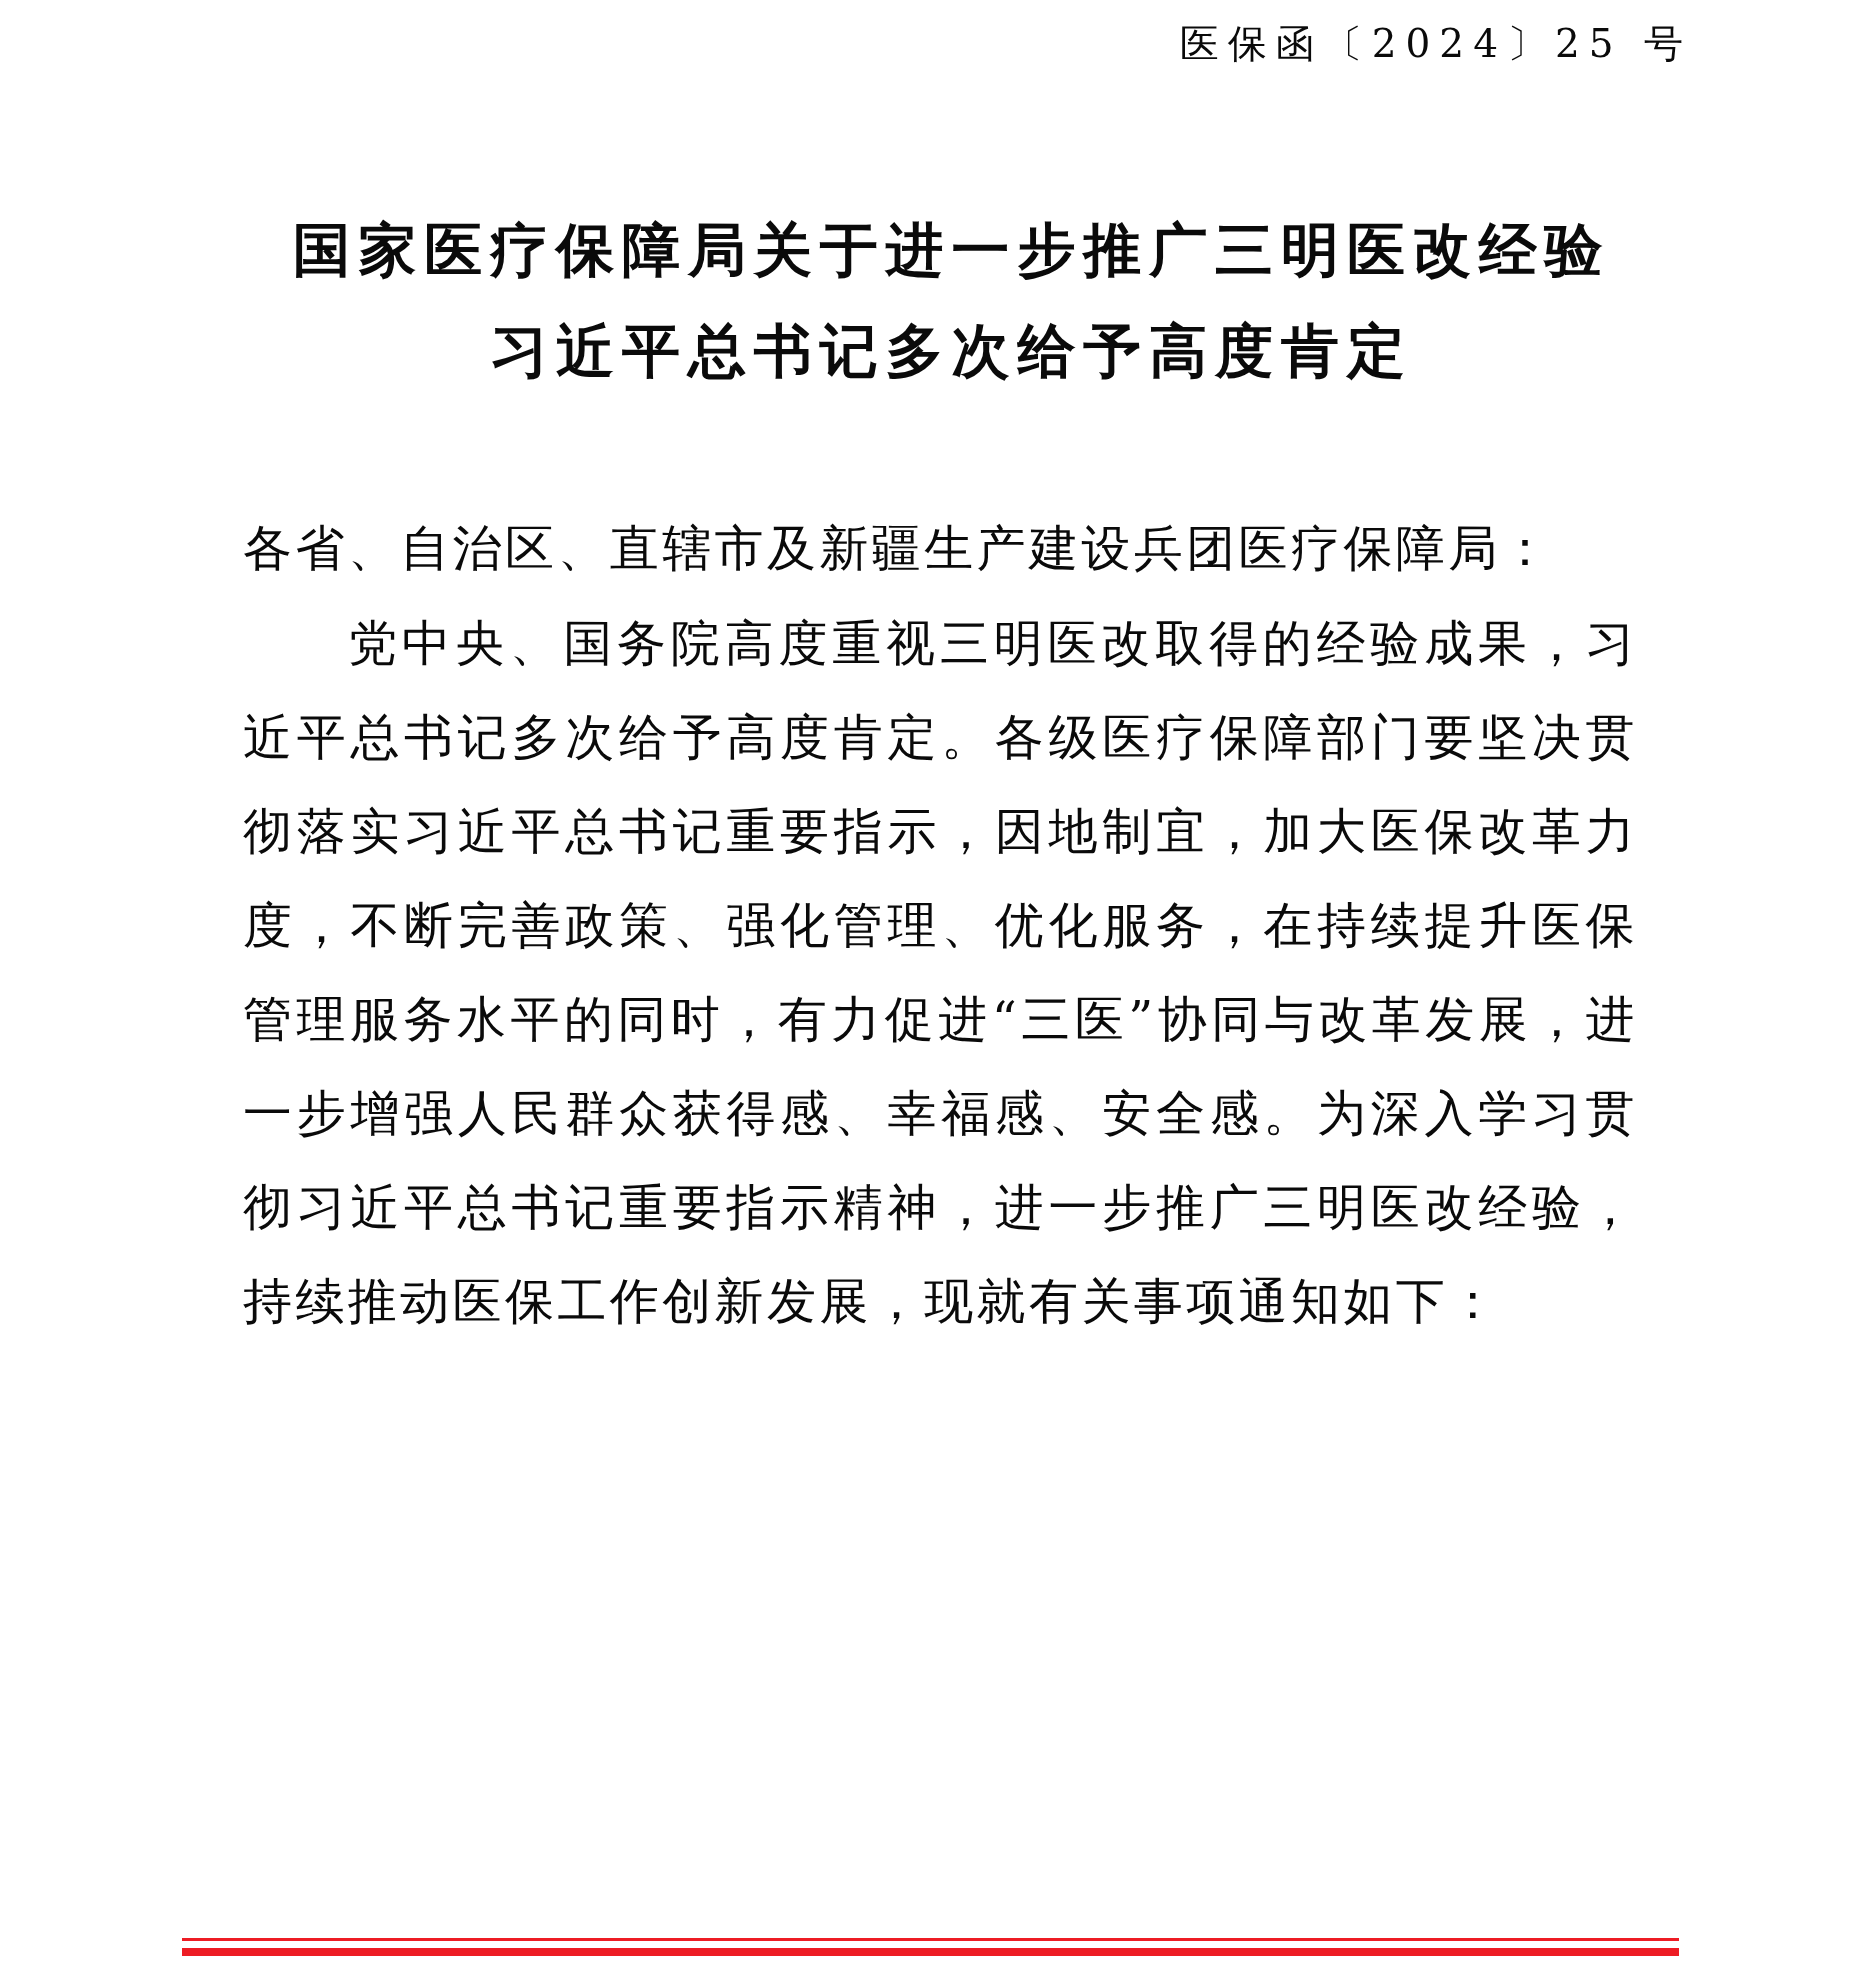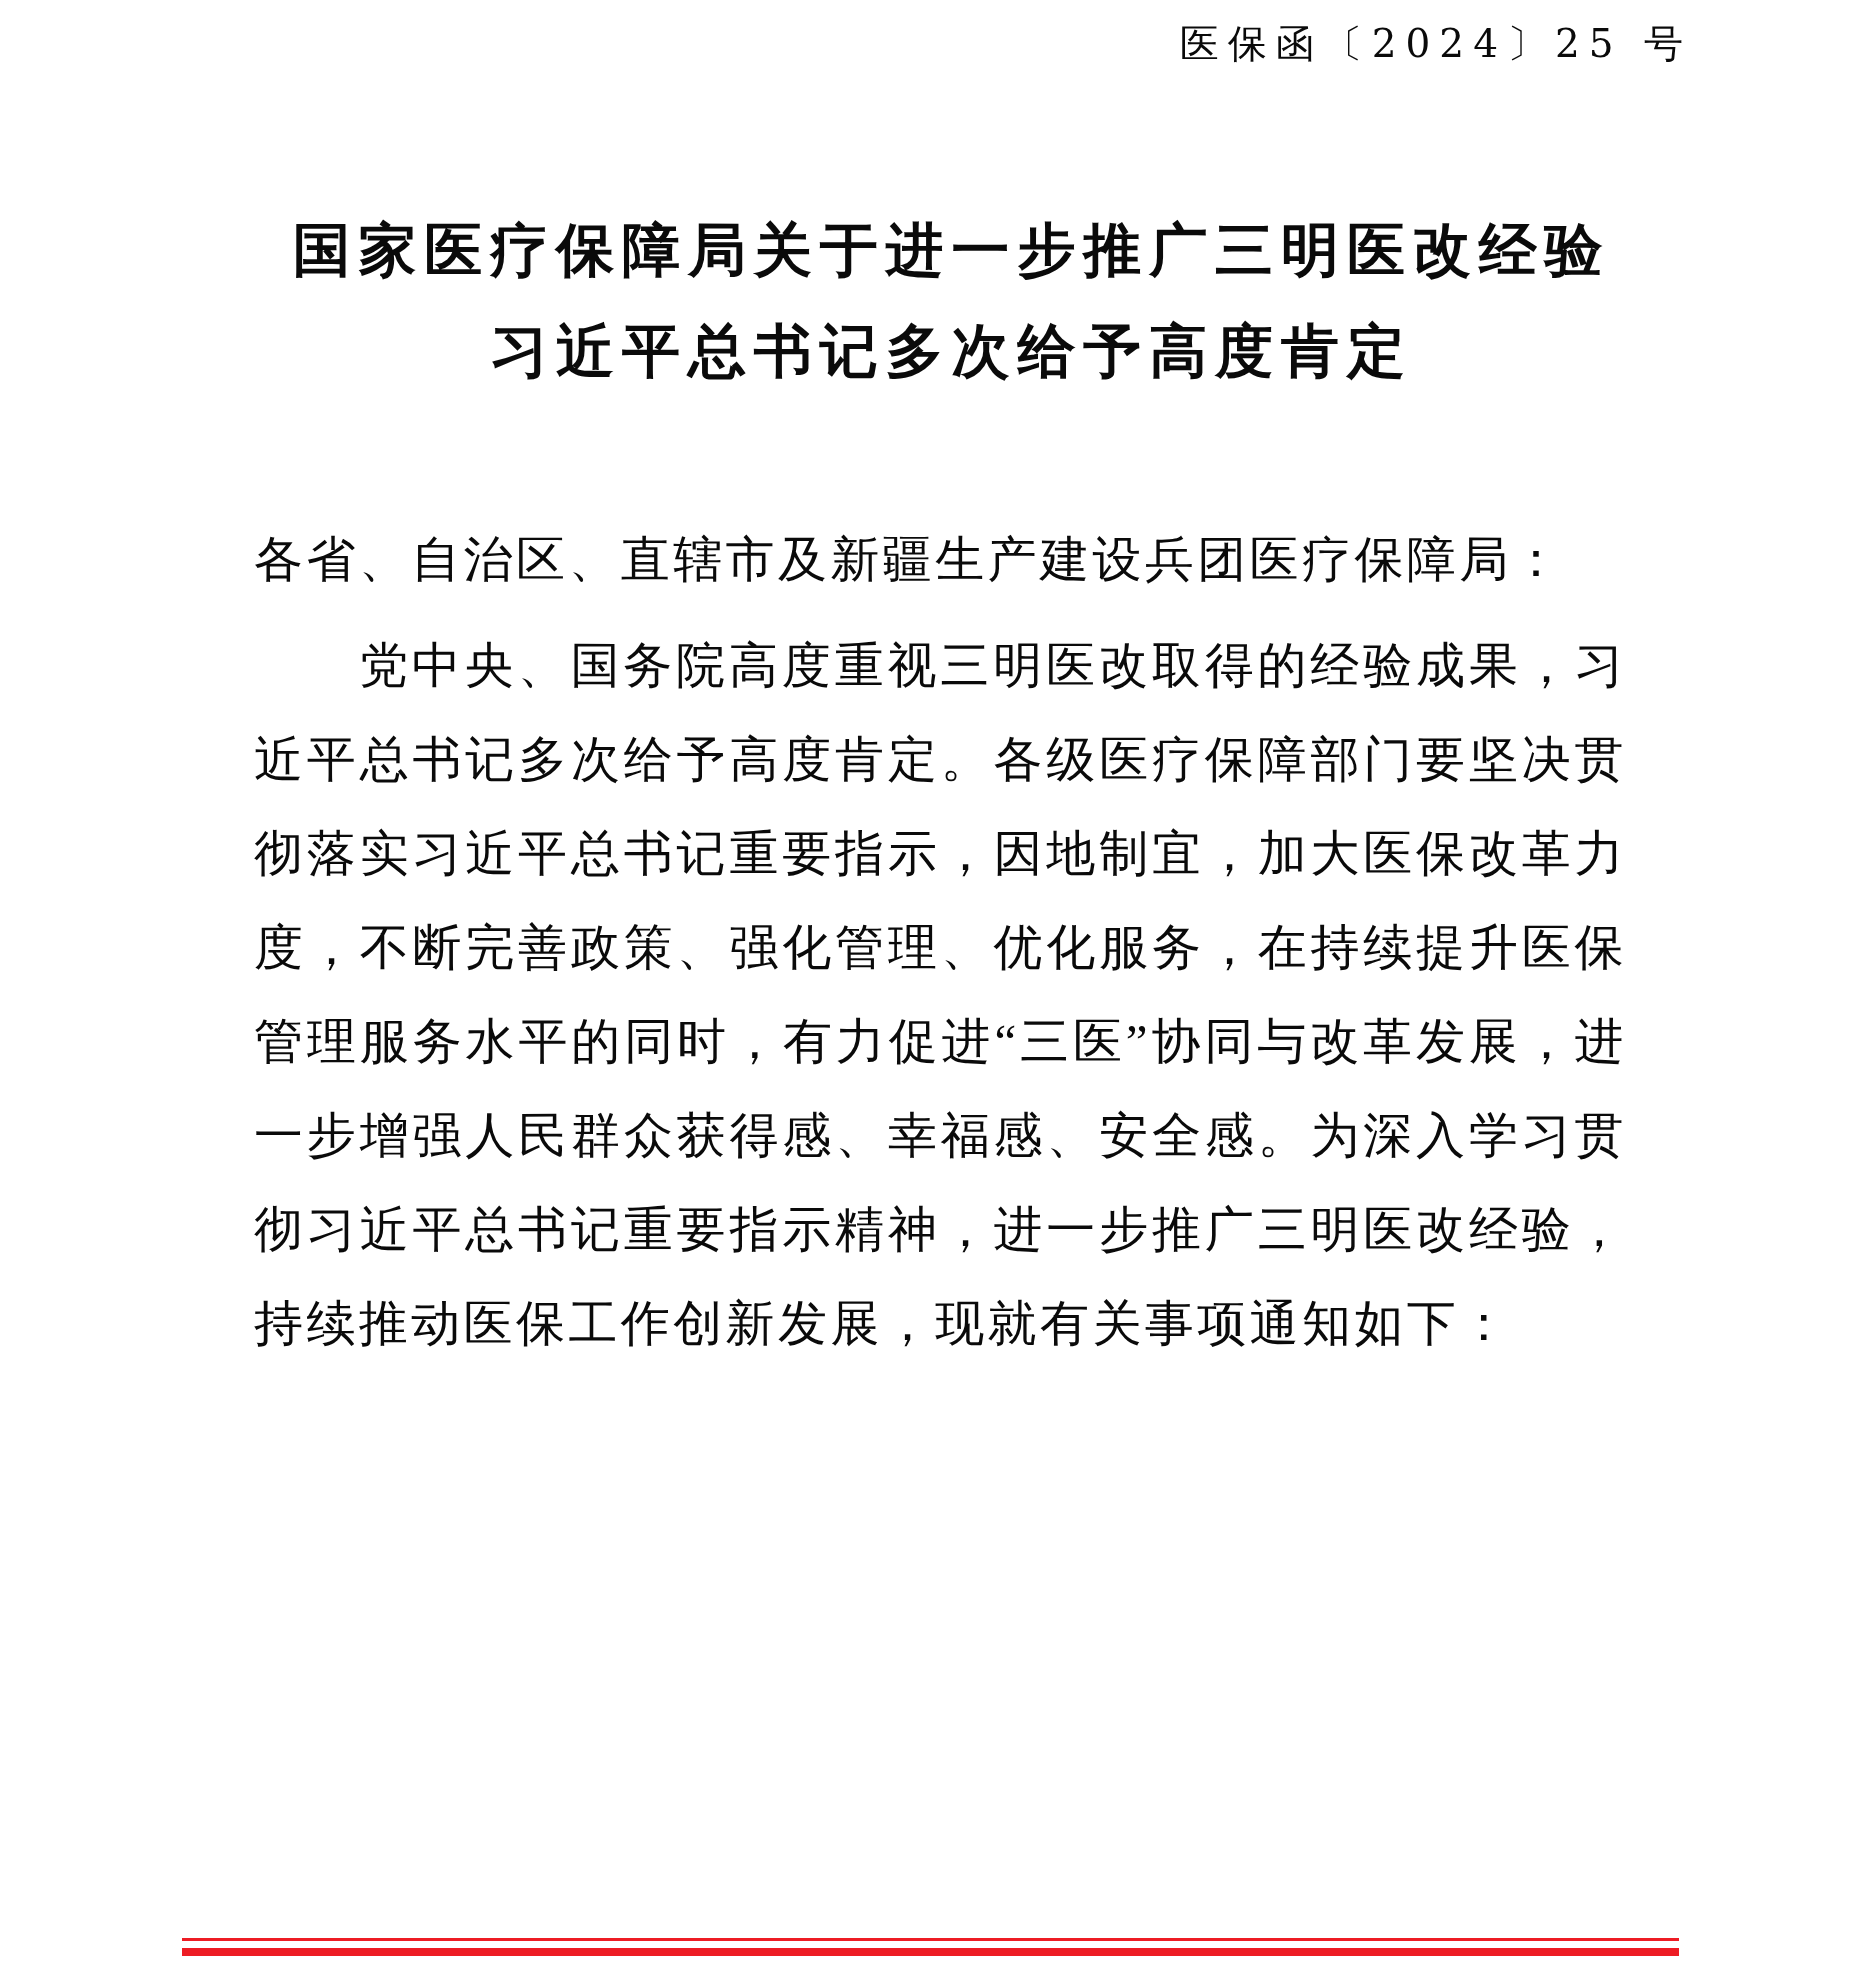--- a/index.html
+++ b/index.html
@@ -40,21 +40,21 @@
   .doc-body {
     position: absolute;
     top: 501px;
     left: 242px;
     width: 1397px;
     font-size: 49px;
     line-height: 94px;
     letter-spacing: 3.4px;
     text-align: justify;
   }
-  .doc-body p { margin: 12px; font-family: Liberation Serif, serif; }
+  .doc-body p { margin: 1px; }
   .indent { text-indent: 105px; }
   .section-heading {
     font-family: "DejaVu Sans", sans-serif;
     font-weight: bold;
   }
   .footer-divider .red-line {
     position: absolute;
     left: 182px;
     width: 1497px;
   }

